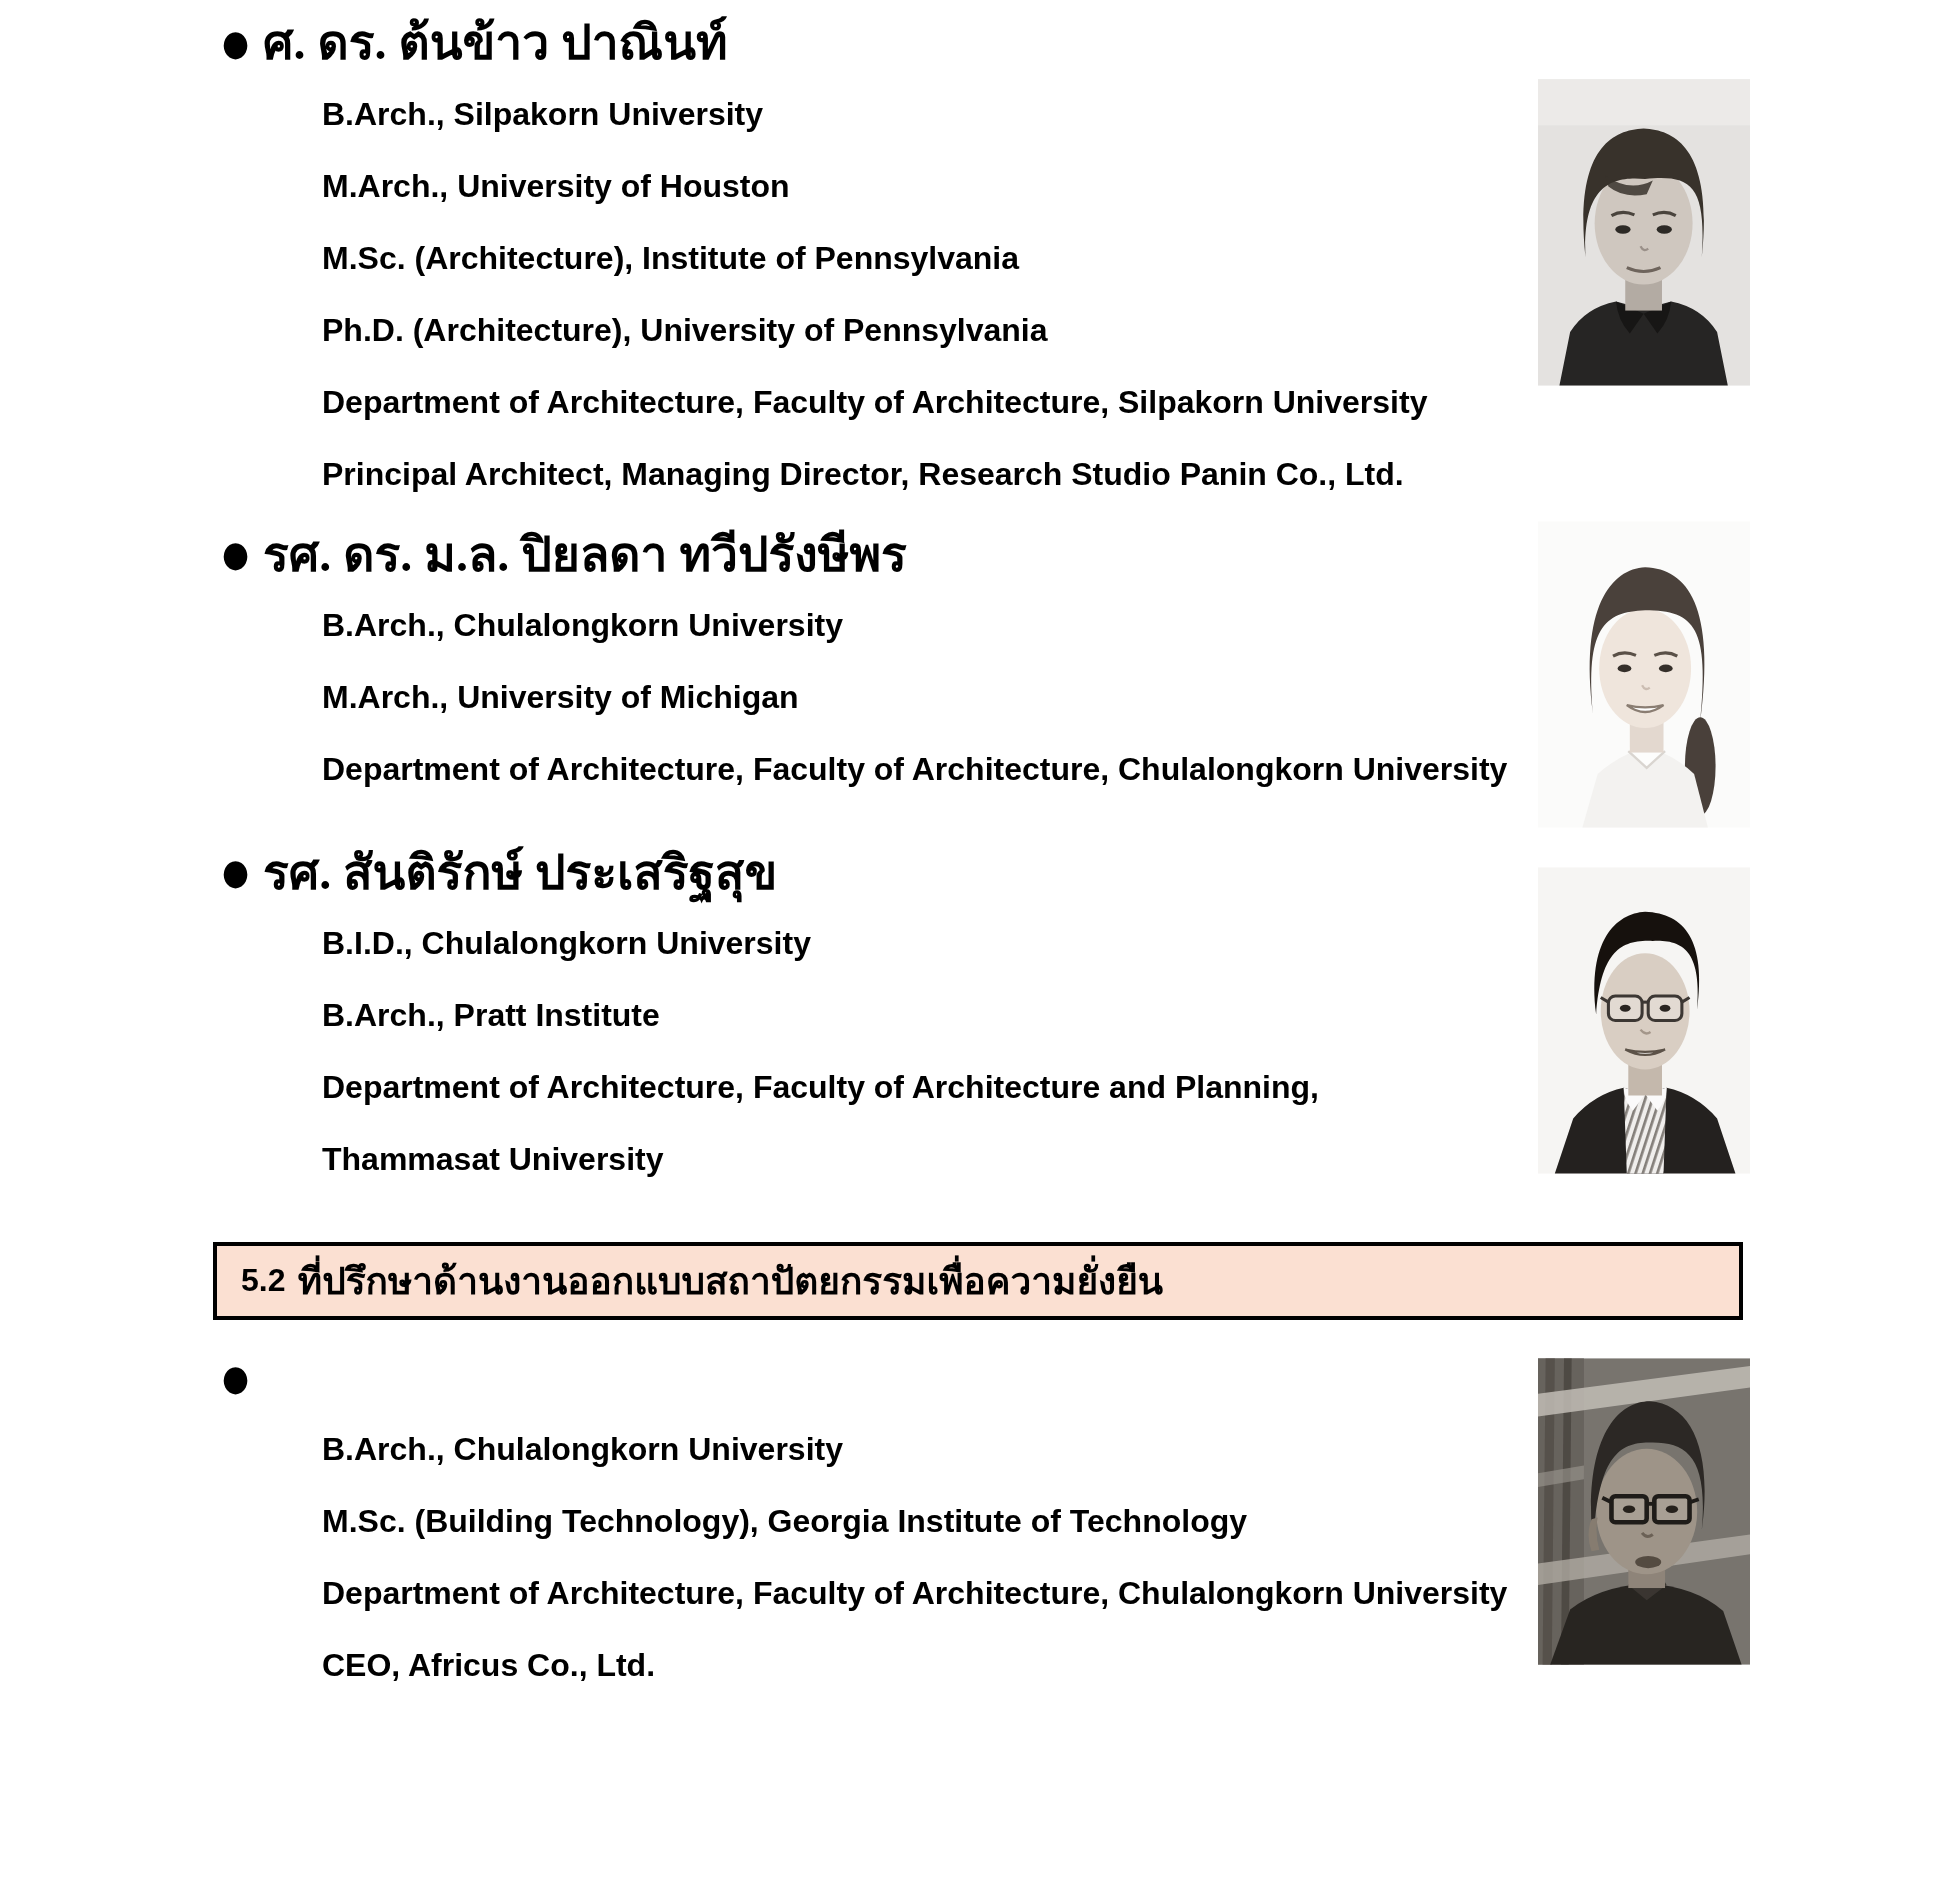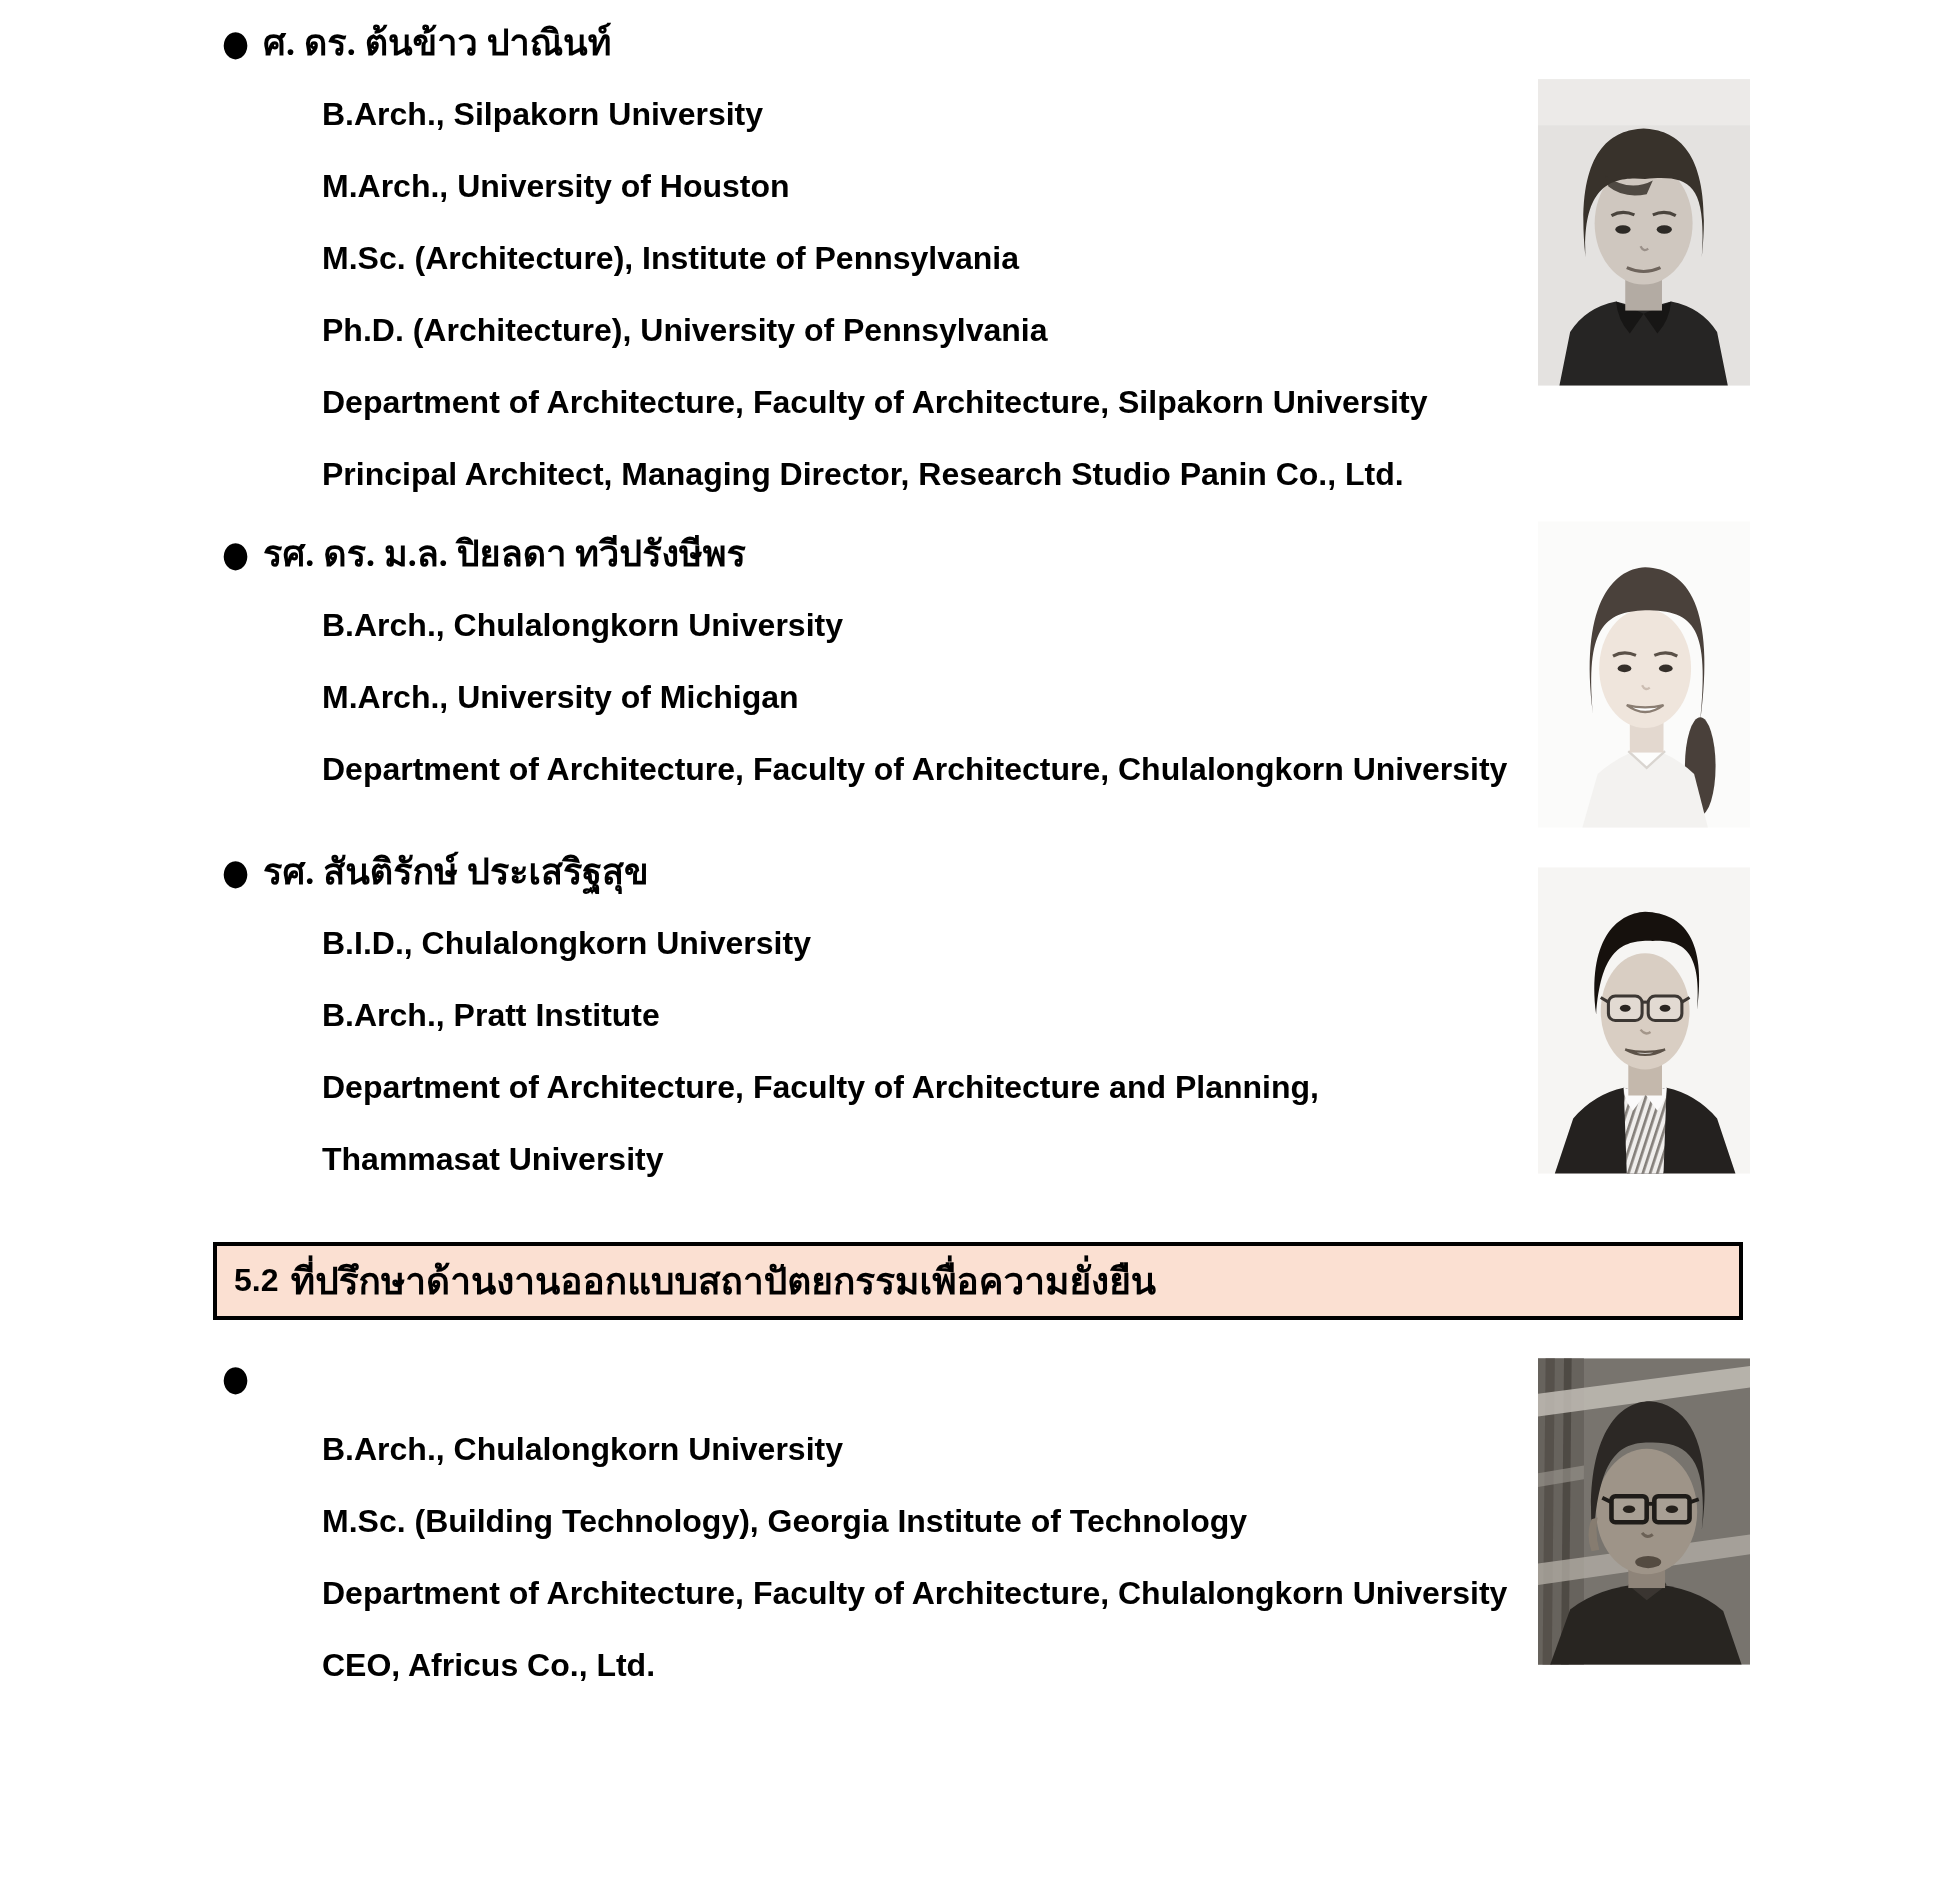--- a/index.html
+++ b/index.html
@@ -11,38 +11,38 @@
   }
   .advisor { display:flex; justify-content:space-between; align-items:flex-start; }
   .advisor + .advisor { margin-top:7.7px; }
   .advisor-text { margin-left:222px; flex:1; }
   .name-line { display:flex; align-items:center; gap:14px; height:72px; }
   .bullet {
     font-size:31px; line-height:1; color:#000; flex:none; transform:scaleY(1.15);
     font-family:"DejaVu Sans",sans-serif;
   }
   .thai-name {
-    font-size:36px; font-weight:bold;
+    font-size:48px; font-weight:bold;
     font-family:"Liberation Serif","DejaVu Serif",serif;
     text-align:right;
   }
   .cred {
     margin-left:100px; font-size:32px; font-weight:bold;
     height:72px; display:flex; align-items:center; white-space:nowrap;
   }
   .photo-col { width:212px; margin-right:205px; flex:none; }
   .photo { display:block; width:212px; height:307px; }
   .offset-1 { margin-top:73px; }
   .offset-2 { margin-top:3.1px; }
   .offset-3 { margin-top:31px; }
   .offset-4 { margin-top:17px; }
   .section-header {
     margin:46px 212px 21.5px 213px; height:78px;
     border:4.6px solid #000; background:#fbe0d2;
-    display:flex; align-items:center; padding-left:17px; gap:12.3px;
+    display:flex; align-items:center; padding-left:24px; gap:12.3px;
   }
   .section-number { font-size:32px; font-weight:bold; }
   .section-title {
     font-size:37px; font-weight:bold;
     font-family:"Liberation Serif","DejaVu Serif",serif;
   }
 </style>
 </head>
 <body>
 

